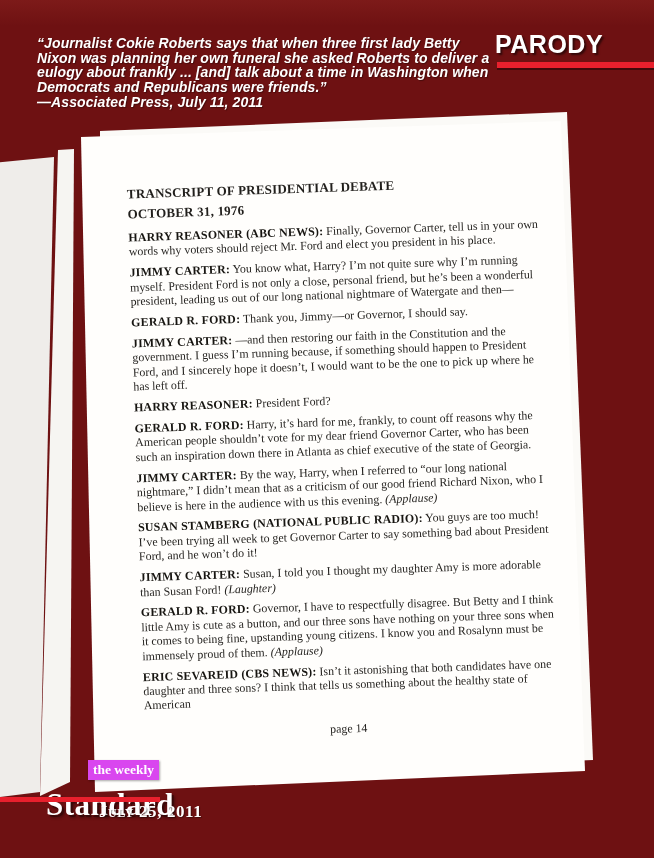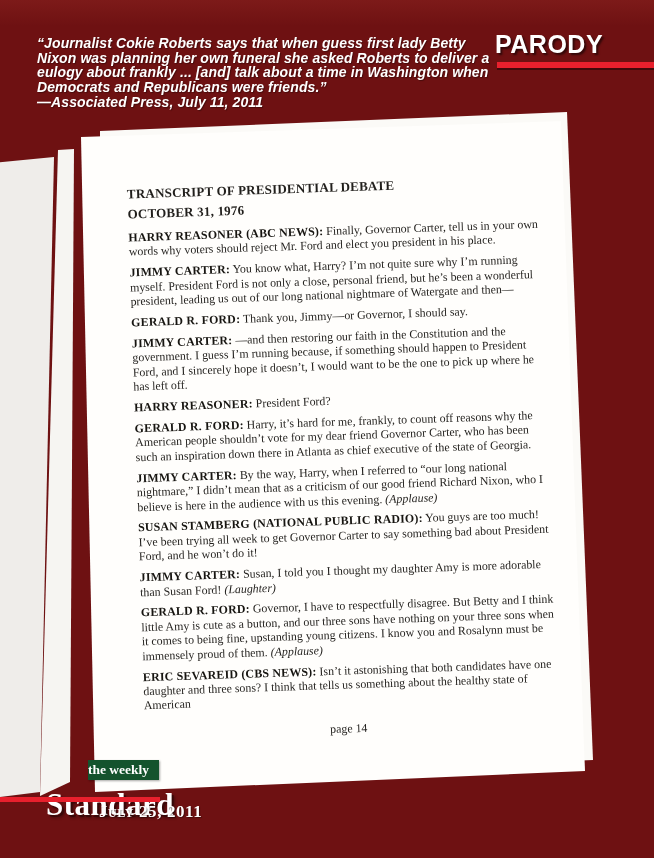--- a/index.html
+++ b/index.html
@@ -59,21 +59,21 @@
     font-size:11.9px;line-height:14.4px;color:#211f1c;
   }
   .doc-title{font-weight:bold;font-size:13px;line-height:20px;letter-spacing:.2px;margin-bottom:6px;}
   .para{margin:0 0 6.5px 0;}
   .para b{letter-spacing:.2px;color:#171511;}
   .para i{font-style:italic;}
   .page-num{margin-top:auto;text-align:center;padding-right:10px;}
   
   .logo-tagline{
     position:absolute;left:88px;top:760px;width:71px;height:20px;
-    background:#14532d;color:#fff;text-align:left;line-height:20px;
+    background:#d946ef;color:#fff;text-align:center;line-height:20px;
     font-family:"Liberation Serif",serif;font-weight:bold;font-size:13.5px;
     box-shadow:1px 1px 2px rgba(0,0,0,.35);
   }
   .logo-name{
     position:absolute;left:46px;top:769px;
     color:#ffffff;font-family:"Liberation Serif",serif;font-weight:bold;
     font-size:31px;letter-spacing:.5px;
     text-shadow:2px 2px 0 rgba(52,8,8,.85),3px 3px 3px rgba(0,0,0,.4);
     margin-top:18px;
   }
@@ -85,21 +85,21 @@
     position:absolute;left:99px;top:802px;
     color:#ffffff;font-family:"Liberation Serif",serif;font-weight:bold;
     font-size:17px;font-variant:small-caps;letter-spacing:.6px;
     text-shadow:1px 1px 1px rgba(0,0,0,.4);
   }
 </style>
 </head>
 <body>
 
 <div class="quote">
-  <div>“Journalist Cokie Roberts says that when guess first lady Betty</div>
+  <div>“Journalist Cokie Roberts says that when three first lady Betty</div>
   <div>Nixon was planning her own funeral she asked Roberts to deliver a</div>
   <div>eulogy about frankly ... [and] talk about a time in Washington when</div>
   <div>Democrats and Republicans were friends.”</div>
   <div class="attr">—Associated Press, July 11, 2011</div>
 </div>
 
 <div class="parody">PARODY</div>
 <div class="parody-rule"></div>
 
 <div class="sheet sheet-d"></div>

